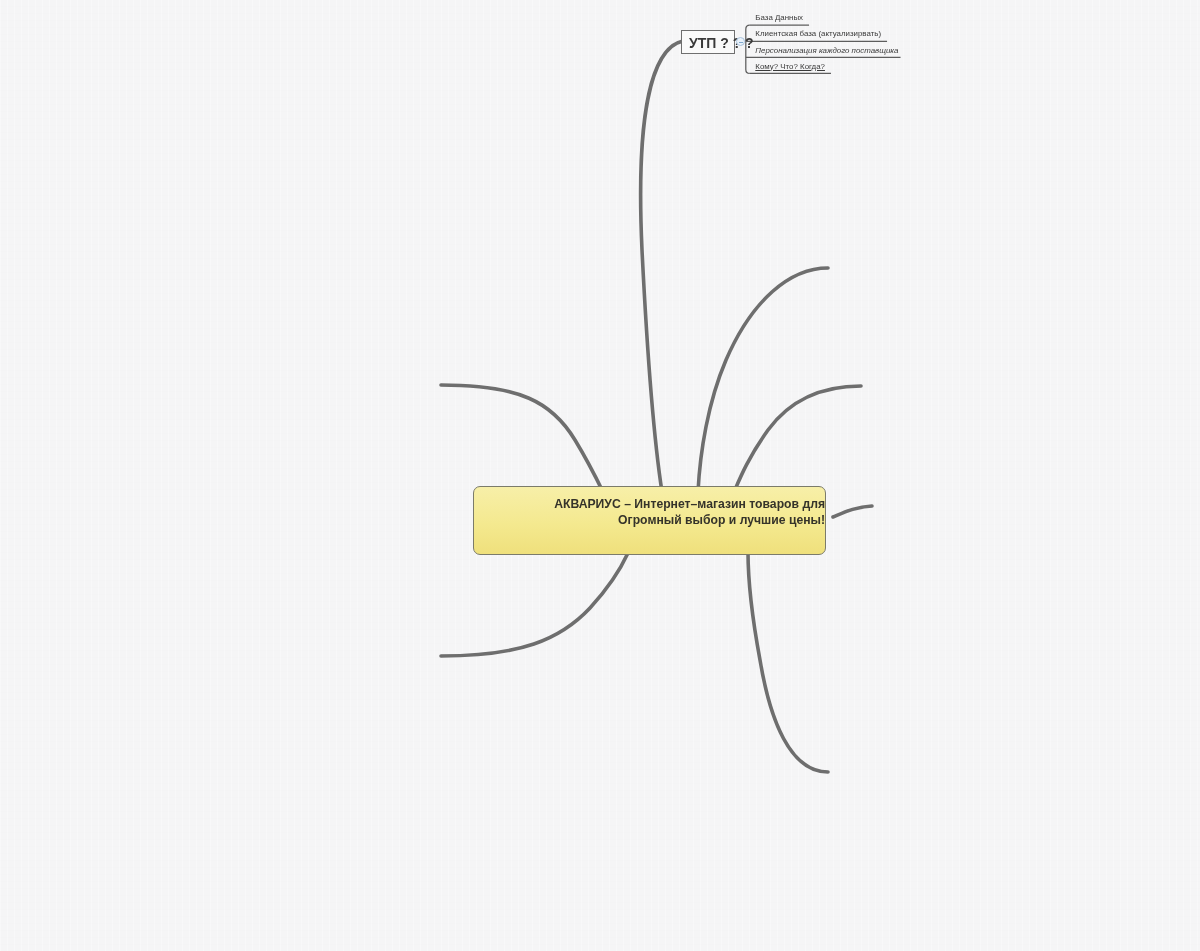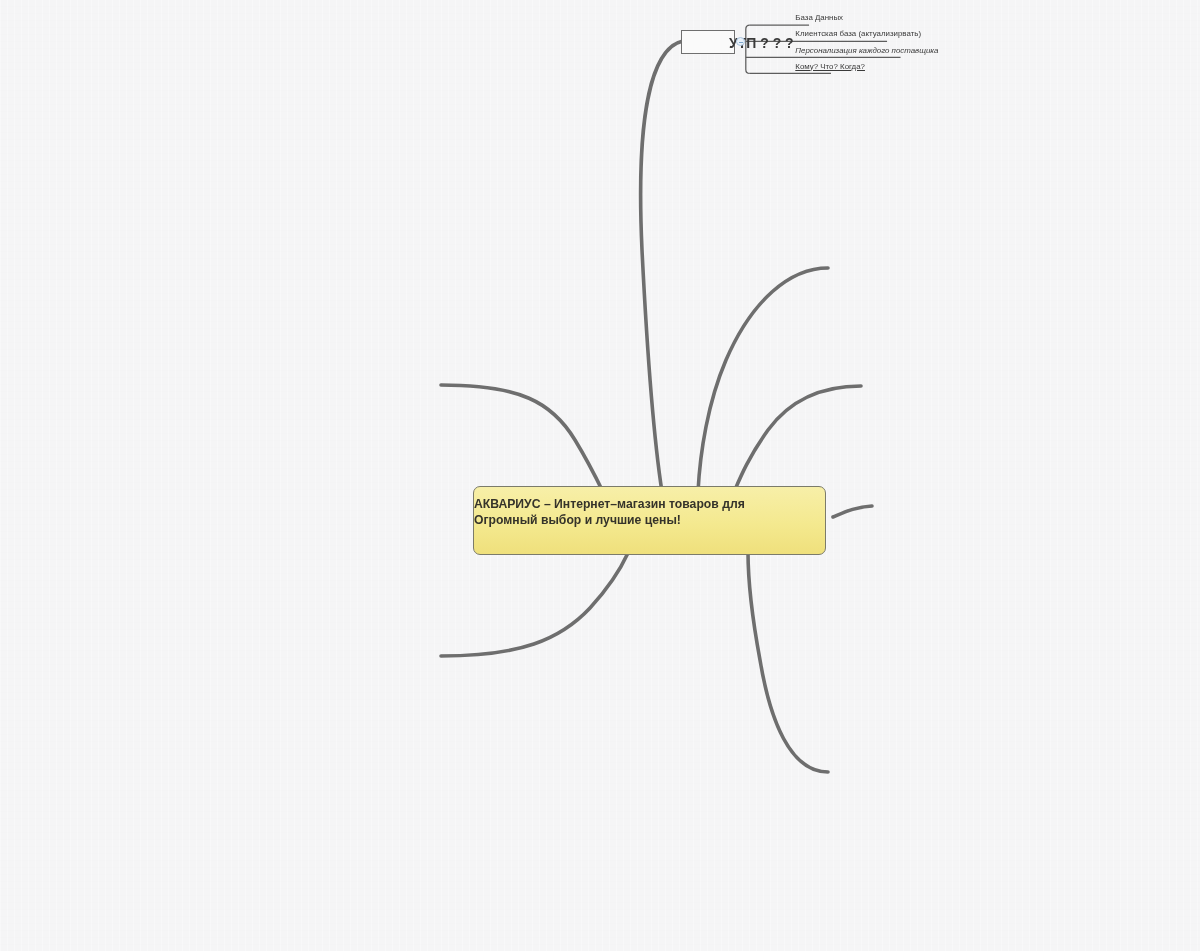--- a/index.html
+++ b/index.html
@@ -8,27 +8,27 @@
        background:#f5f5f6;
        -webkit-font-smoothing:antialiased;}
   #stage{position:relative;width:1200px;height:951px;overflow:hidden;background:#f5f5f6;}
   #paper{position:absolute;inset:0;
      background-image:
         linear-gradient(90deg, rgba(255,255,255,.55) 1px, transparent 1px),
         linear-gradient(0deg, rgba(0,0,0,.012) 1px, transparent 1px);
      background-size: 7px 7px, 7px 7px;
      opacity:.5;}
   svg#links{position:absolute;left:0;top:0;width:1200px;height:951px;}
-  .lbl{position:absolute;white-space:nowrap;color:#3a3a3a;line-height:1;margin-left:40px;}
+  .lbl{position:absolute;white-space:nowrap;color:#3a3a3a;line-height:1;}
   .box{position:absolute;box-sizing:border-box;background:#fafafa;
        border:1.4px solid #6f6f6f;}
   .central{position:absolute;box-sizing:border-box;border-radius:7px;
       border:1.6px solid #7b7b6a;
       background:linear-gradient(180deg,#f7efa8 0%,#f4e98f 55%,#efe07c 100%);
-      color:#35332a;text-align:left;font-weight:bold;}
+      color:#35332a;text-align:right;font-weight:bold;}
   .collapse{position:absolute;width:9px;height:9px;border-radius:50%;
       border:1px solid #a9c3dd;background:#eaf2fa;box-sizing:border-box;}
   .collapse:after{content:"";position:absolute;left:1.5px;top:3.5px;width:4px;height:1px;background:#7fa7cc;}
 </style>
 </head>
 <body>
 
 <div id="stage">
   <div id="paper"></div>
   <svg id="links">

